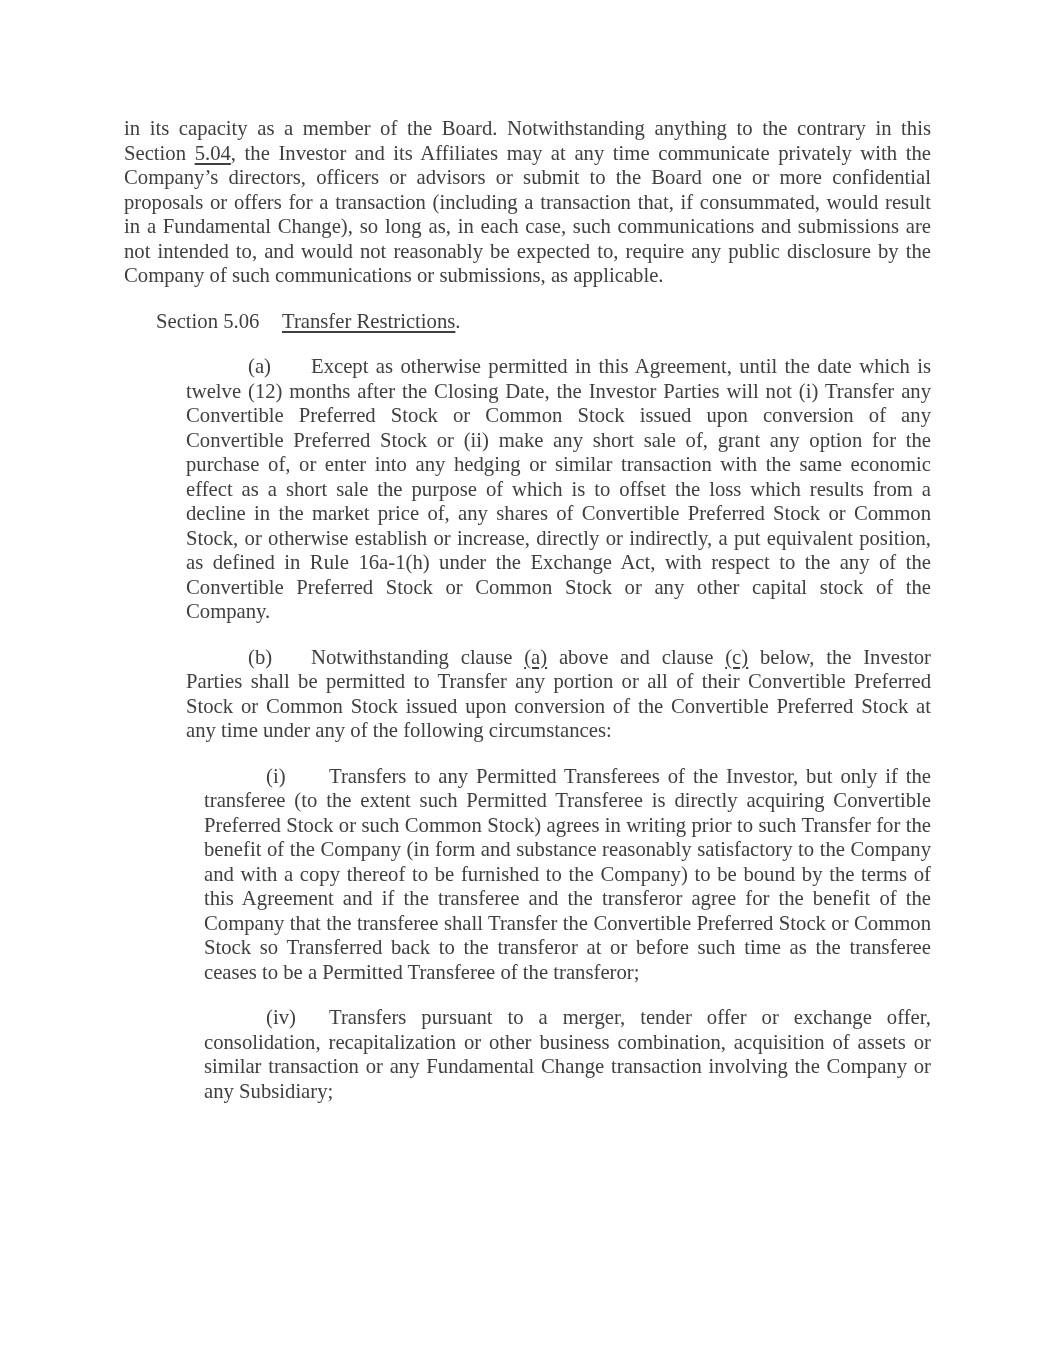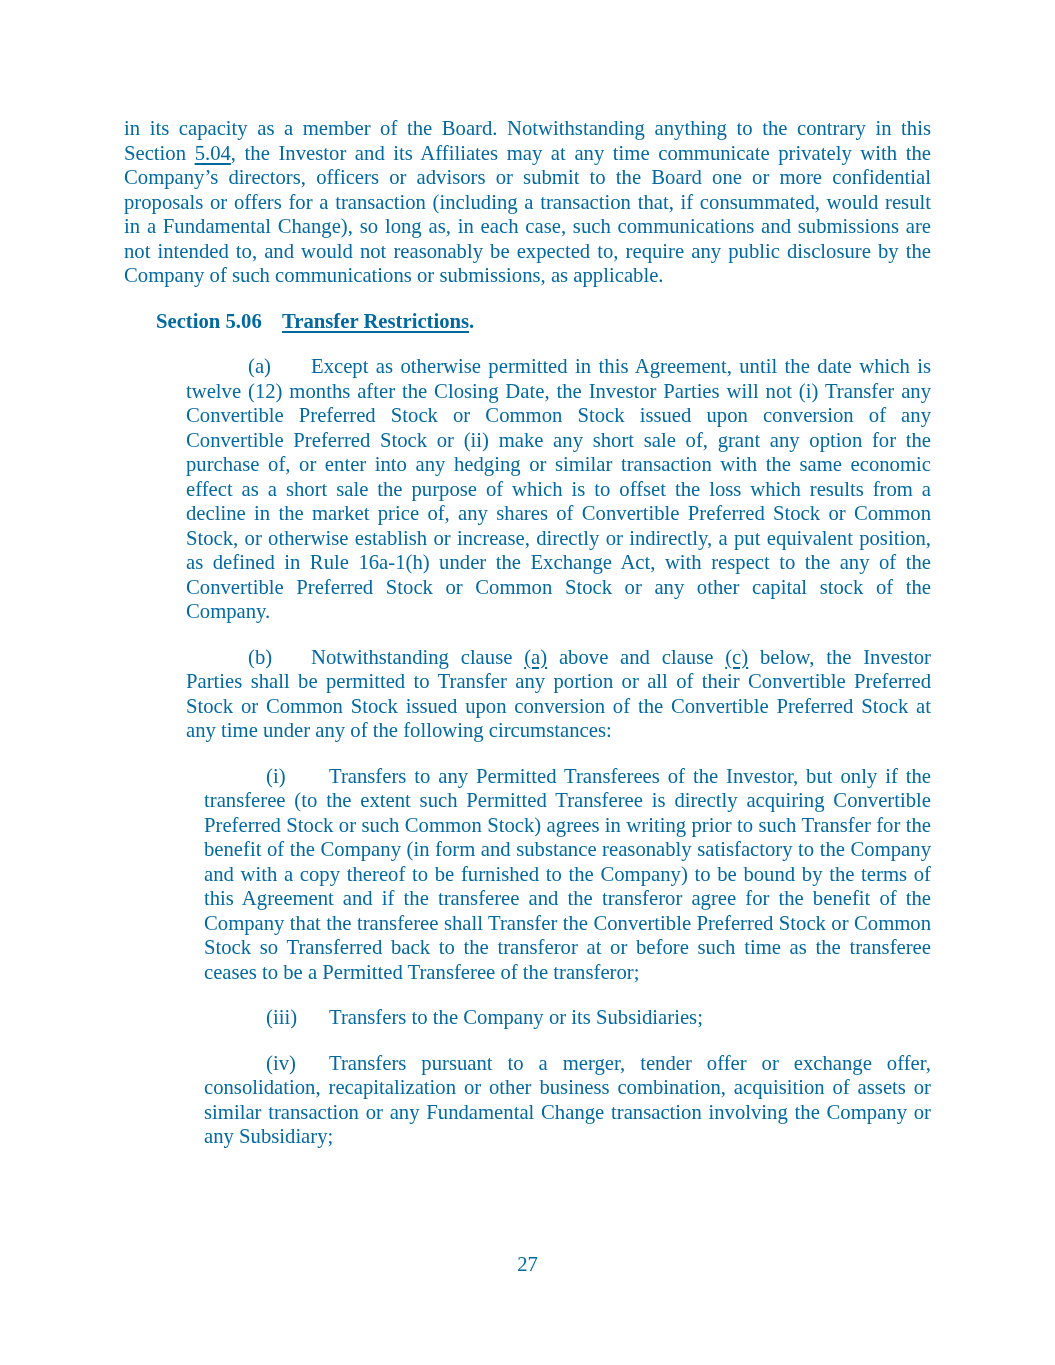--- a/index.html
+++ b/index.html
@@ -5,21 +5,21 @@
   html, body {
     margin: 0;
     padding: 0;
     background: #ffffff;
   }
   .page {
     position: relative;
     width: 1055px;
     height: 1365px;
     background: #ffffff;
-    color: #0369a1;
+    color: #404040;
     font-family: "Liberation Serif", "DejaVu Serif", serif;
     overflow: hidden;
   }
   .content {
     position: absolute;
     left: 124px;
     top: 116px;
     width: 807px;
     font-size: 20.7px;
     line-height: 24.5px;
@@ -32,21 +32,21 @@
   .enum {
     display: inline-block;
     width: 63px;
     text-indent: 0;
   }
   .hlabel {
     display: inline-block;
     width: 126px;
     text-indent: 0;
   }
-  .b { font-weight: bold; margin-left: 32px; }
+  .b { font-weight: normal; margin-left: 32px; }
   .u {
     text-decoration: underline;
     text-decoration-thickness: 1.5px;
     text-underline-offset: 3px;
   }
   .page-number {
     position: absolute;
     top: 1252px;
     left: 0;
     width: 100%;
@@ -65,20 +65,18 @@
 
     <p class="para ind1 b"><span class="hlabel">Section 5.06</span><span class="u">Transfer Restrictions</span><span>.</span></p>
 
     <p class="para ind1 fli"><span class="enum">(a)</span><span>Except as otherwise permitted in this Agreement, until the date which is twelve (12) months after the Closing Date, the Investor Parties will not (i) Transfer any Convertible Preferred Stock or Common Stock issued upon conversion of any Convertible Preferred Stock or (ii) make any short sale of, grant any option for the purchase of, or enter into any hedging or similar transaction with the same economic effect as a short sale the purpose of which is to offset the loss which results from a decline in the market price of, any shares of Convertible Preferred Stock or Common Stock, or otherwise establish or increase, directly or indirectly, a put equivalent position, as defined in Rule 16a-1(h) under the Exchange Act, with respect to the any of the Convertible Preferred Stock or Common Stock or any other capital stock of the Company.</span></p>
 
     <p class="para ind1 fli"><span class="enum">(b)</span><span>Notwithstanding clause </span><span class="u">(a)</span><span> above and clause </span><span class="u">(c)</span><span> below, the Investor Parties shall be permitted to Transfer any portion or all of their Convertible Preferred Stock or Common Stock issued upon conversion of the Convertible Preferred Stock at any time under any of the following circumstances:</span></p>
 
     <p class="para ind2 fli"><span class="enum">(i)</span><span>Transfers to any Permitted Transferees of the Investor, but only if the transferee (to the extent such Permitted Transferee is directly acquiring Convertible Preferred Stock or such Common Stock) agrees in writing prior to such Transfer for the benefit of the Company (in form and substance reasonably satisfactory to the Company and with a copy thereof to be furnished to the Company) to be bound by the terms of this Agreement and if the transferee and the transferor agree for the benefit of the Company that the transferee shall Transfer the Convertible Preferred Stock or Common Stock so Transferred back to the transferor at or before such time as the transferee ceases to be a Permitted Transferee of the transferor;</span></p>
 
 
-    <p class="para ind2 fli"><span class="enum">(iii)</span><span>Transfers to the Company or its Subsidiaries;</span></p>
 
     <p class="para ind2 fli"><span class="enum">(iv)</span><span>Transfers pursuant to a merger, tender offer or exchange offer, consolidation, recapitalization or other business combination, acquisition of assets or similar transaction or any Fundamental Change transaction involving the Company or any Subsidiary;</span></p>
 
   </div>
 
-  <div class="page-number">27</div>
 </div>
 
 </body></html>

